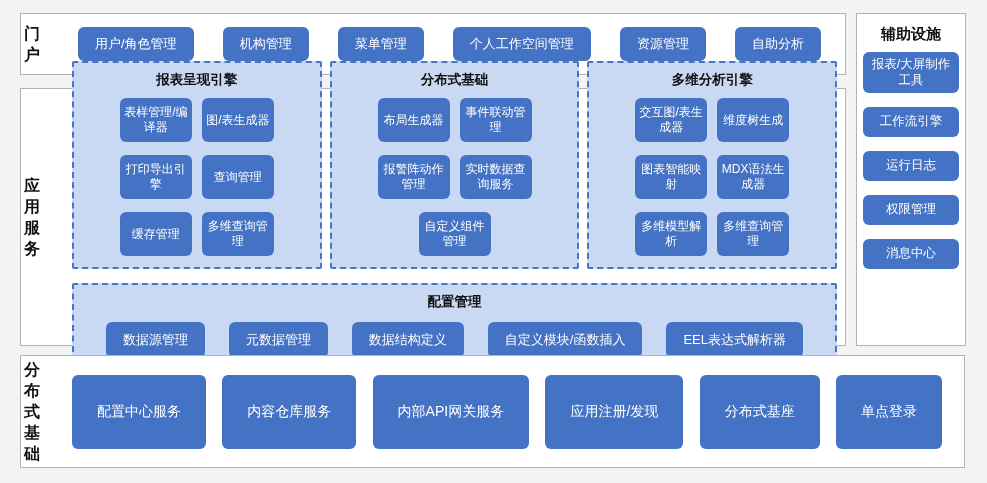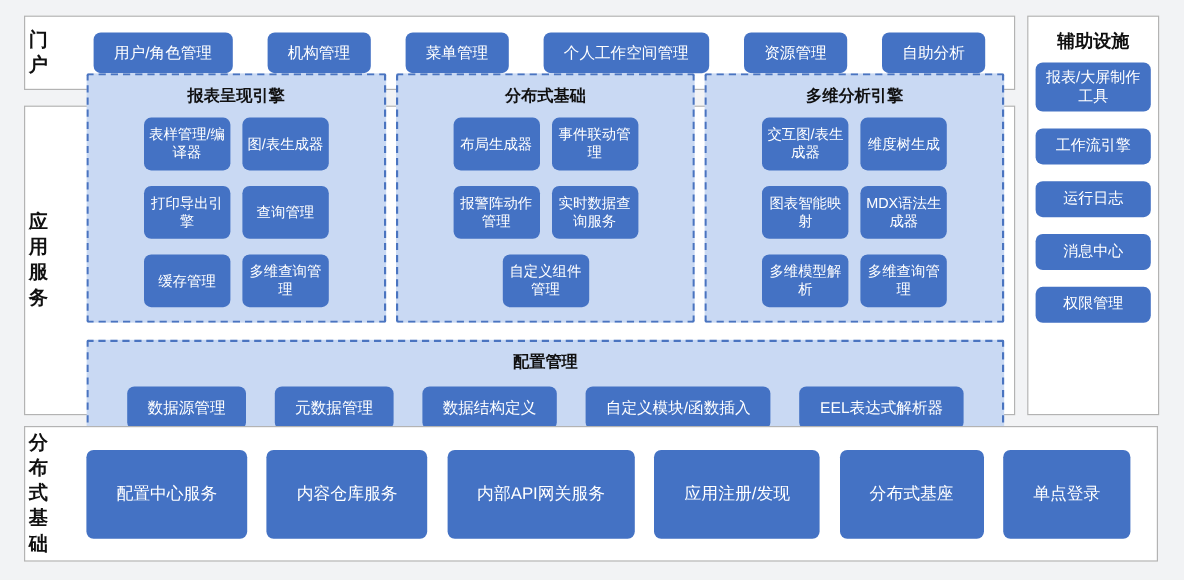--- a/index.html
+++ b/index.html
@@ -192,22 +192,22 @@
       </div>
     </div>
   </section>
 
   <aside class="sec aux">
     <div class="aux-title">辅助设施</div>
     <div class="aux-col">
         <div class="btn aux-btn">报表/大屏制作工具</div>
         <div class="btn aux-btn">工作流引擎</div>
         <div class="btn aux-btn">运行日志</div>
+        <div class="btn aux-btn">权限管理</div>
         <div class="btn aux-btn">消息中心</div>
-        <div class="btn aux-btn">权限管理</div>
       </div>
   </aside>
 
   <section class="sec dist">
     <div class="vlabel">分布式基础</div>
     <div class="dist-row">
         <div class="btn dist-btn">配置中心服务</div>
         <div class="btn dist-btn">内容仓库服务</div>
         <div class="btn dist-btn">内部API网关服务</div>
         <div class="btn dist-btn">应用注册/发现</div>

